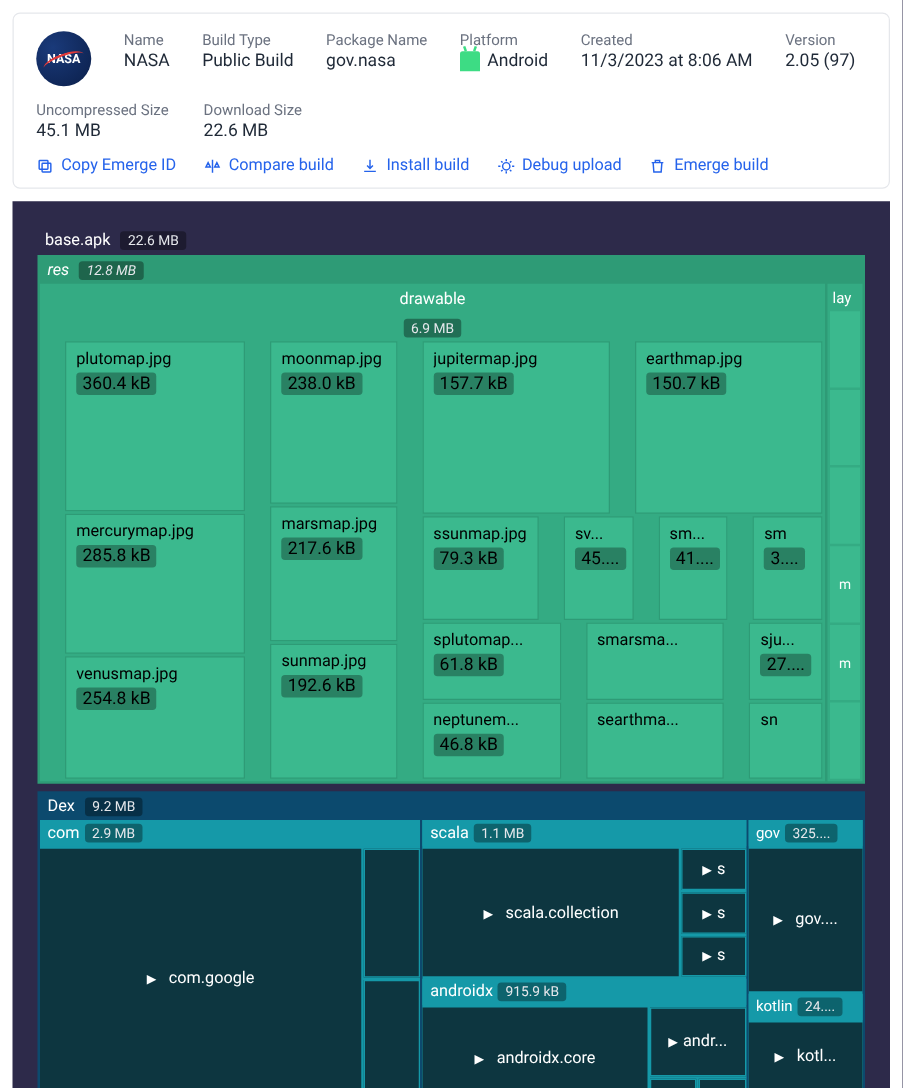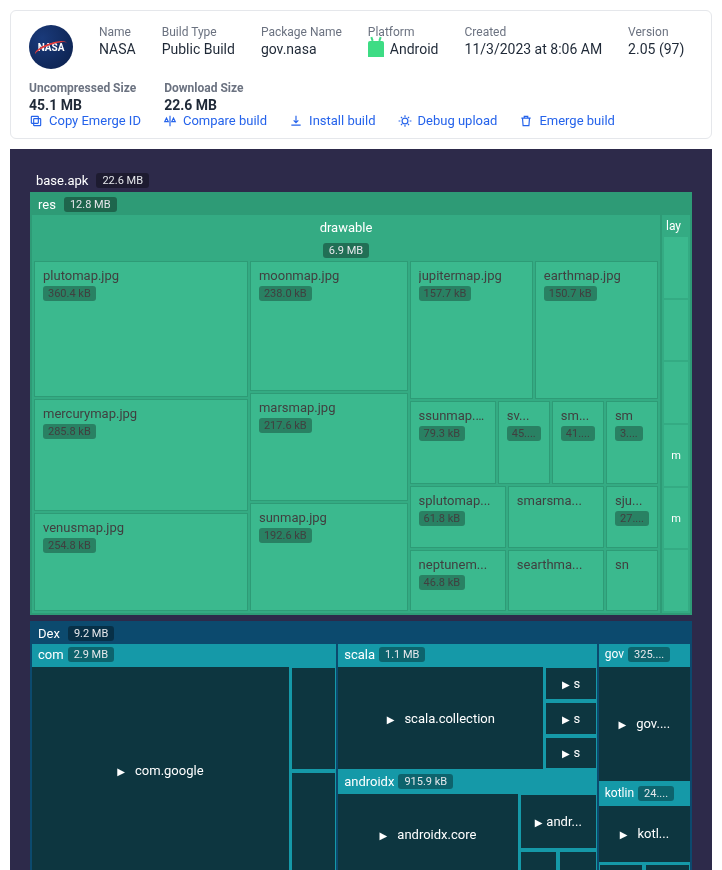--- a/index.html
+++ b/index.html
@@ -9,39 +9,39 @@
 .logo { width: 44px; height: 44px; border-radius: 50%; background: radial-gradient(circle at 30% 30%, #1a3a7a, #0b1f4a); display: flex; align-items: center; justify-content: center; color: #fff; font-size: 10px; font-weight: bold; position: relative; flex-shrink: 0; }
 .logo::after { content: ""; position: absolute; width: 34px; height: 10px; border-top: 2px solid #e03a3a; border-radius: 50%; transform: rotate(-20deg); top: 18px; left: 5px; }
 .hf { display: flex; flex-direction: column; gap: 2px; }
 .hf-label { color: #6b7280; font-size: 12px; }
 .hf-value { color: #1f2937; font-size: 14px; }
 .platform-value { display: flex; align-items: center; gap: 6px; }
 .android-icon { width: 16px; height: 16px; background: #3ddc84; border-radius: 2px 2px 0 0; position: relative; }
 .android-icon::before, .android-icon::after { content: ""; position: absolute; width: 2px; height: 4px; background: #3ddc84; top: -4px; }
 .android-icon::before { left: 3px; transform: rotate(-20deg); }
 .android-icon::after { right: 3px; transform: rotate(20deg); }
-.size-row { display: flex; gap: 28px; margin-bottom: 0; font-weight: bold; }
+.size-row { display: flex; gap: 28px; margin-bottom: 12px; }
 .actions { display: flex; gap: 22px; flex-wrap: wrap; }
 .action { display: flex; align-items: center; gap: 6px; color: #2563eb; font-size: 13px; cursor: pointer; }
 .action svg { width: 14px; height: 14px; }
 .treemap-wrap { background: #2d2a4a; padding: 20px; margin: 10px; }
 .tm-header { color: #fff; padding: 4px 6px; display: flex; align-items: center; gap: 8px; }
 .tm-size { background: rgba(0,0,0,0.35); padding: 1px 6px; border-radius: 3px; font-size: 11px; color: #e5e7eb; }
 .res-block { background: #2e9b76; padding: 2px; }
-.res-header { color: #fff; padding: 3px 6px; display: flex; align-items: center; gap: 8px; font-size: 13px; }
+.res-header { color: #fff; padding: 3px 6px; display: flex; align-items: center; gap: 8px; font-size: 13px; font-style: italic; }
 .drawable-row { display: flex; gap: 2px; }
 .drawable-block { background: #34ab83; flex: 1; padding: 2px; }
 .lay-block { width: 28px; background: #34ab83; display: flex; flex-direction: column; gap: 2px; padding: 2px; }
 .lay-item { background: #3bb98e; flex: 1; display: flex; align-items: center; justify-content: center; color: #fff; font-size: 11px; }
 .draw-header { color: #fff; padding: 3px 6px; display: flex; align-items: center; gap: 8px; font-size: 13px; flex-direction: column; }
 .draw-grid { display: flex; gap: 2px; height: 350px; }
 .col { display: flex; flex-direction: column; gap: 2px; }
-.cell { background: #3bb98e; border: 1px solid #2e9b76; padding: 6px 8px; color: #404040; overflow: hidden; position: relative; }
+.cell { background: #3bb98e; border: 1px solid #2e9b76; padding: 6px 8px; color: #000000; overflow: hidden; position: relative; margin-left: 18px; }
 .cell-name { font-size: 13px; white-space: nowrap; overflow: hidden; text-overflow: ellipsis; }
-.cell-size { background: rgba(0,0,0,0.3); display: inline-block; padding: 1px 5px; border-radius: 3px; font-size: 11px; margin-top: 3px; }
+.cell-size { background: rgba(0,0,0,0.3); display: inline-block; padding: 1px 5px; border-radius: 3px; font-size: 14px; margin-top: 3px; }
 .dex-block { background: #0c4a6e; padding: 2px; margin-top: 6px; }
 .dex-header { color: #fff; padding: 3px 6px; display: flex; align-items: center; gap: 8px; font-size: 13px; }
 .dex-grid { display: flex; gap: 2px; height: 230px; }
 .dex-cell { background: #0d3640; border: 1px solid #1599a8; color: #fff; padding: 4px 6px; position: relative; overflow: hidden; }
 .dex-sub-header { display: flex; gap: 4px; font-size: 13px; color: #fff; background: #1599a8; padding: 3px 6px; }
 .dex-sub-body { background: #0d3640; flex: 1; display: flex; align-items: center; justify-content: center; color: #fff; font-size: 13px; gap: 6px; }
 .play-icon::before { content: "▶"; font-size: 10px; margin-right: 4px; }
 .dex-col { display: flex; flex-direction: column; gap: 2px; background: #1599a8; }
 .dex-row { display: flex; gap: 2px; }
 .breadcrumb { background: #fff; text-align: center; padding: 4px 12px; font-size: 13px; color: #1f2937; border: 1px solid #d1d5db; display: inline-block; margin: 0 auto; position: relative; left: 50%; transform: translateX(-50%); top: -2px; font-weight: 500; }

